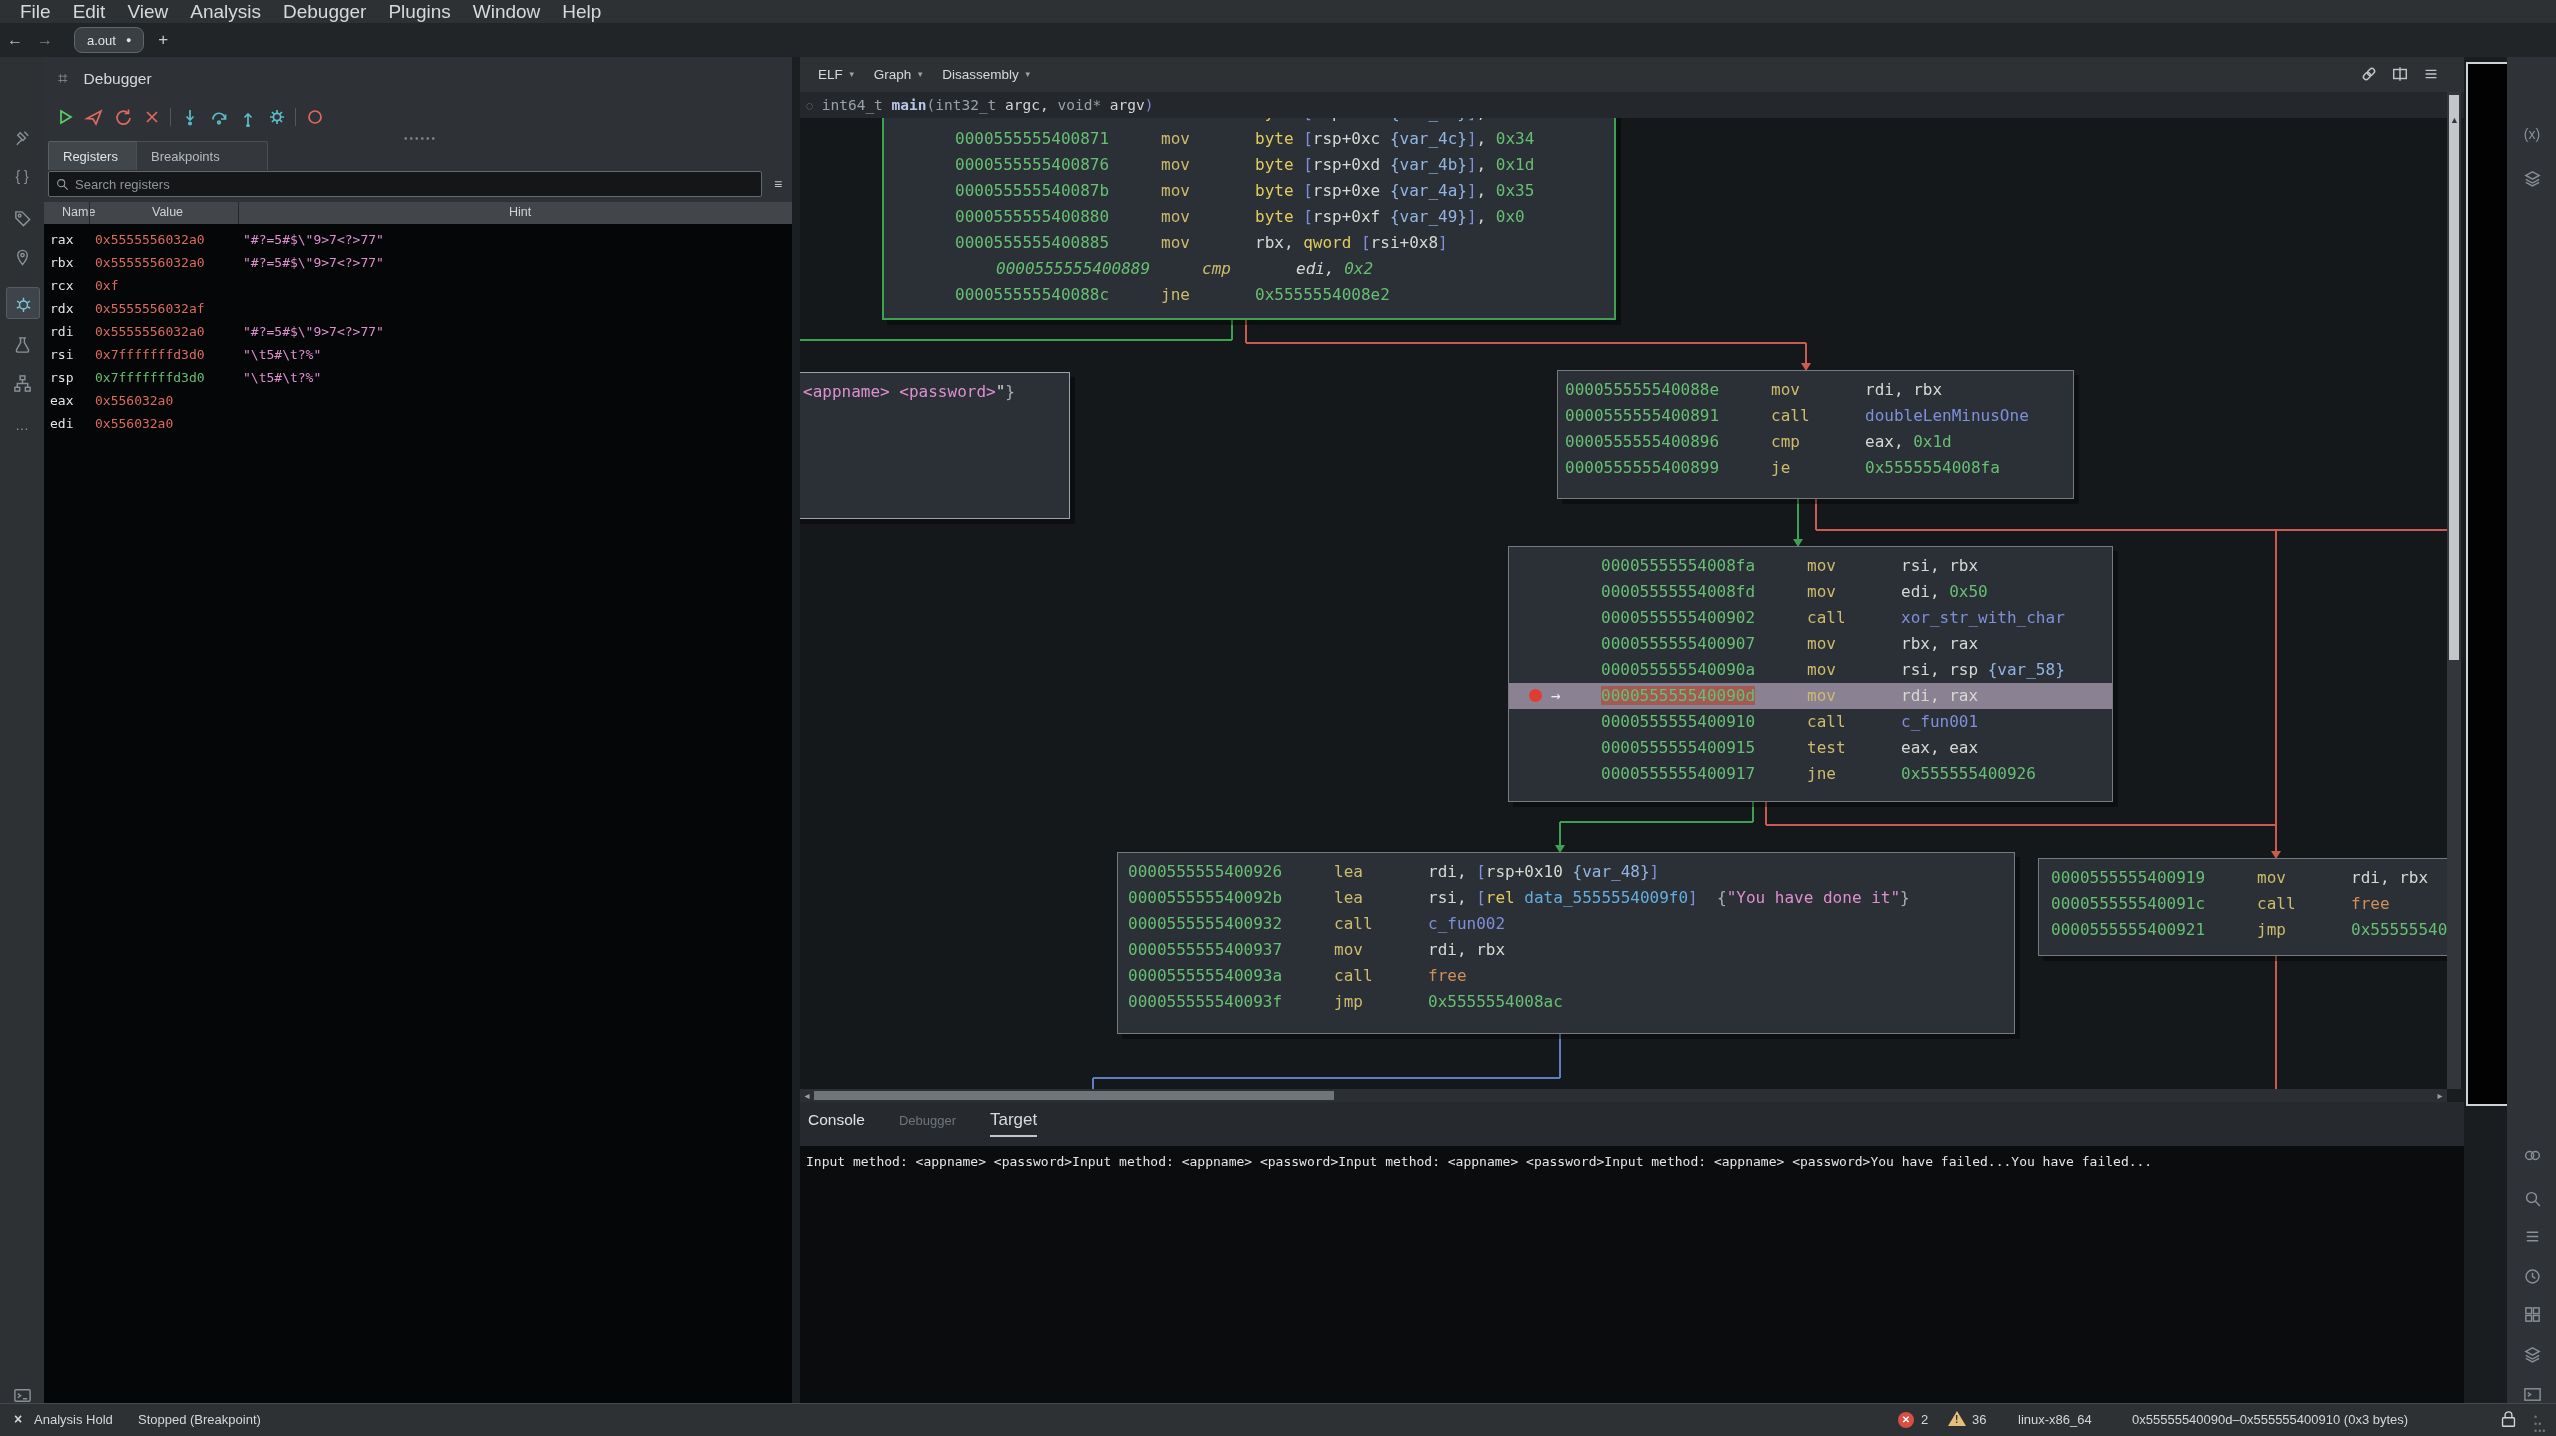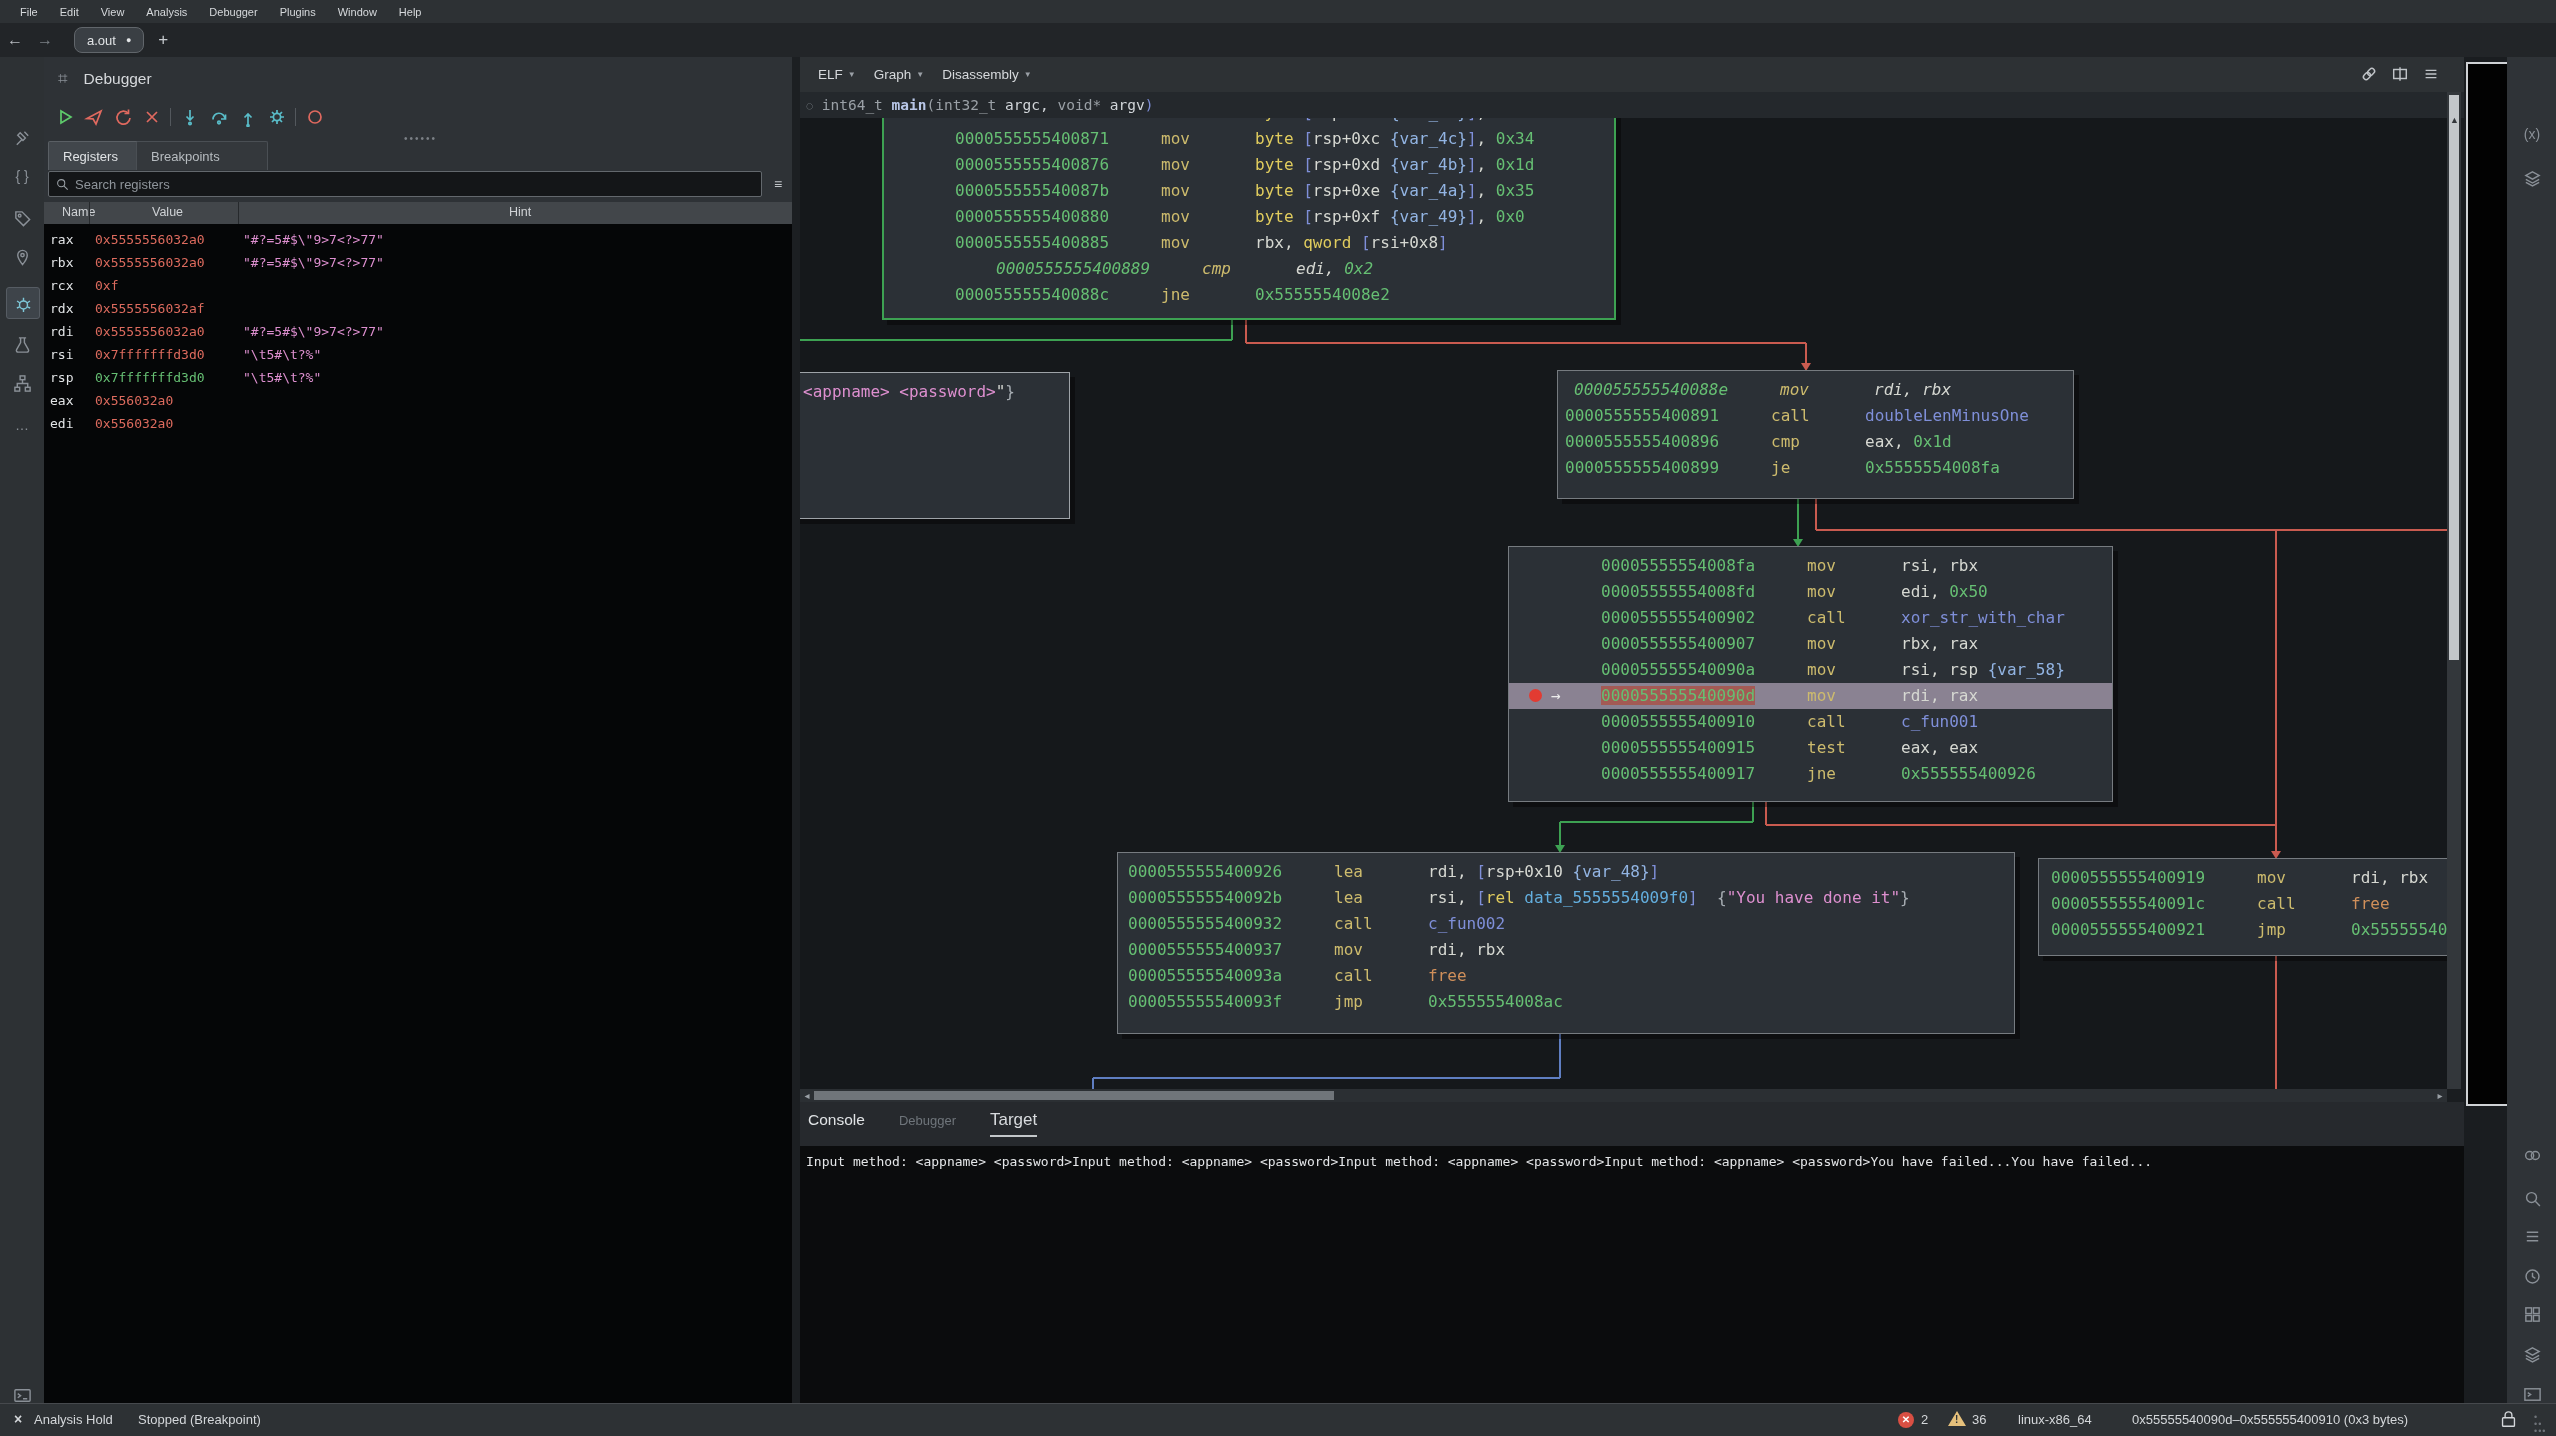--- a/index.html
+++ b/index.html
@@ -3,21 +3,21 @@
 <meta charset="utf-8">
 <style>
   html,body{margin:0;padding:0;background:#000;}
   #root{position:relative;width:2556px;height:1436px;background:#1a1d20;overflow:hidden;
         font-family:"Liberation Sans",sans-serif;color:#d4d7da;}
   .abs{position:absolute;}
   .mono{font-family:"DejaVu Sans Mono",monospace;}
 
   
   #menubar{left:0;top:0;width:2556px;height:23px;background:#2d3134;display:flex;align-items:center;padding-left:10px;gap:2px;}
-  .mi{padding:0 10px;font-size:11px;color:#d6d9dc;cursor:default;}
+  .mi{padding:0 10px;font-size:19px;color:#d6d9dc;cursor:default;}
   #navbar{left:0;top:23px;width:2556px;height:34px;background:#222528;display:flex;align-items:center;}
   .navarrow{width:30px;text-align:center;font-size:16px;color:#b9bdc1;}
   .navarrow.dim{color:#7b8086;}
   #filetab{margin-left:14px;height:24px;background:#3a3f44;border:1px solid #61666b;border-radius:8px;
            display:flex;align-items:center;padding:0 12px;gap:10px;font-size:13px;color:#e0e3e5;}
   #filetab .dot{font-size:9px;color:#e3e5e7;}
   #newtab{margin-left:14px;font-size:17px;color:#c8ccd0;}
 
   
   #liconbar{left:0;top:57px;width:44px;height:1346px;background:#2d3134;}
@@ -361,21 +361,21 @@
           <div class="brow" style="padding-left: 71px;"><span class="a">0000555555400876</span><span class="m">mov</span><span><span class="tk-kw">byte </span><span class="tk-brk">[</span><span class="tk-white">rsp+0xd </span><span class="tk-var">{var_4b}</span><span class="tk-brk">]</span><span class="tk-white">, </span><span class="tk-num">0x1d</span></span></div>
           <div class="brow" style="padding-left: 71px;"><span class="a">000055555540087b</span><span class="m">mov</span><span><span class="tk-kw">byte </span><span class="tk-brk">[</span><span class="tk-white">rsp+0xe </span><span class="tk-var">{var_4a}</span><span class="tk-brk">]</span><span class="tk-white">, </span><span class="tk-num">0x35</span></span></div>
           <div class="brow" style="padding-left: 71px;"><span class="a">0000555555400880</span><span class="m">mov</span><span><span class="tk-kw">byte </span><span class="tk-brk">[</span><span class="tk-white">rsp+0xf </span><span class="tk-var">{var_49}</span><span class="tk-brk">]</span><span class="tk-white">, </span><span class="tk-num">0x0</span></span></div>
           <div class="brow" style="padding-left: 71px;"><span class="a">0000555555400885</span><span class="m">mov</span><span><span class="tk-white">rbx, </span><span class="tk-kw">qword </span><span class="tk-brk">[</span><span class="tk-white">rsi+0x8</span><span class="tk-brk">]</span></span></div>
           <div class="brow" style="padding-left: 112px; font-style: italic;"><span class="a">0000555555400889</span><span class="m">cmp</span><span><span class="tk-white">edi, </span><span class="tk-num">0x2</span></span></div>
           <div class="brow" style="padding-left: 71px;"><span class="a">000055555540088c</span><span class="m">jne</span><span><span class="tk-num">0x5555554008e2</span></span></div>
         </div>
       </div>
       <div class="block" style="left: 757px; top: 252px; width: 515px; height: 127px;">
         <div style="padding-top: 6px;">
-          <div class="brow" style="padding-left: 16px; font-style: italic;"><span class="a">000055555540088e</span><span class="m">mov</span><span><span class="tk-white">rdi, rbx</span></span></div>
+          <div class="brow" style="padding-left: 7px;"><span class="a">000055555540088e</span><span class="m">mov</span><span><span class="tk-white">rdi, rbx</span></span></div>
           <div class="brow" style="padding-left: 7px;"><span class="a">0000555555400891</span><span class="m">call</span><span><span class="tk-fn">doubleLenMinusOne</span></span></div>
           <div class="brow" style="padding-left: 7px;"><span class="a">0000555555400896</span><span class="m">cmp</span><span><span class="tk-white">eax, </span><span class="tk-num">0x1d</span></span></div>
           <div class="brow" style="padding-left: 7px;"><span class="a">0000555555400899</span><span class="m">je</span><span><span class="tk-num">0x5555554008fa</span></span></div>
         </div>
       </div>
       <div class="block" style="left: 708px; top: 428px; width: 603px; height: 254px;">
         <div style="padding-top: 6px;">
           <div class="brow" style="padding-left: 92px;"><span class="a">00005555554008fa</span><span class="m">mov</span><span><span class="tk-white">rsi, rbx</span></span></div>
           <div class="brow" style="padding-left: 92px;"><span class="a">00005555554008fd</span><span class="m">mov</span><span><span class="tk-white">edi, </span><span class="tk-num">0x50</span></span></div>
           <div class="brow" style="padding-left: 92px;"><span class="a">0000555555400902</span><span class="m">call</span><span><span class="tk-fn">xor_str_with_char</span></span></div>

